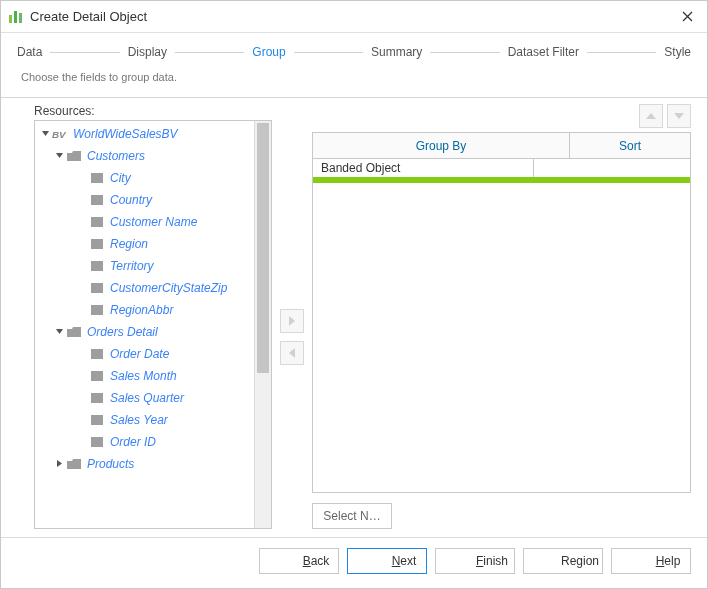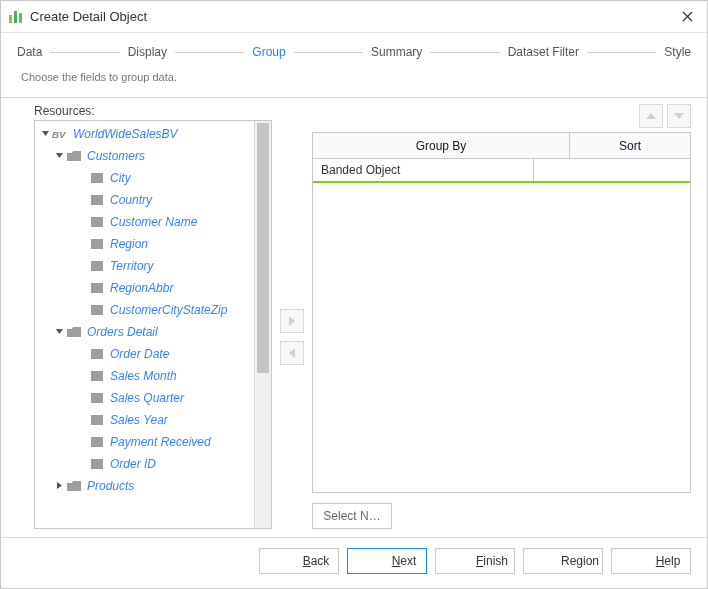--- a/index.html
+++ b/index.html
@@ -169,28 +169,28 @@
   }
   .thead-row {
     display: flex;
     height: 26px;
     border-bottom: 1px solid #c8c8c8;
   }
   .th {
     background: #fafafa;
     display: flex; align-items: center; justify-content: center;
     font-size: 12px;
-    color: #0f172a;
+    color: #0369a1;
   }
   .th.groupby { flex: 1; border-right: 1px solid #c8c8c8; }
   .th.sort { width: 120px; }
   .trow {
     display: flex;
     height: 24px;
-    border-bottom: 2px solid #84cc16;
+    border-bottom: 6px solid #84cc16;
     gap: 36px;
   }
   .td {
     display: flex; align-items: center;
     padding: 0 8px;
     font-size: 12px;
     color: #333;
   }
   .td.groupby { flex: 1; border-right: 1px solid #c8c8c8; }
   .td.sort { width: 120px; }
@@ -331,29 +331,29 @@
                 </svg>
               </span>
               <span class="node-label">Territory</span>
             </div>
             <div class="tree-node d2 no-expand">
               <span class="node-icon">
                 <svg width="14" height="12" viewBox="0 0 14 12">
                   <rect x="1" y="1" width="12" height="10" fill="#9e9e9e"></rect>
                 </svg>
               </span>
+              <span class="node-label">CustomerCityStateZip</span>
+            </div>
+            <div class="tree-node d2 no-expand">
+              <span class="node-icon">
+                <svg width="14" height="12" viewBox="0 0 14 12">
+                  <rect x="1" y="1" width="12" height="10" fill="#9e9e9e"></rect>
+                </svg>
+              </span>
               <span class="node-label">RegionAbbr</span>
-            </div>
-            <div class="tree-node d2 no-expand">
-              <span class="node-icon">
-                <svg width="14" height="12" viewBox="0 0 14 12">
-                  <rect x="1" y="1" width="12" height="10" fill="#9e9e9e"></rect>
-                </svg>
-              </span>
-              <span class="node-label">CustomerCityStateZip</span>
             </div>
             <div class="tree-node d1">
               <span class="exp"><svg width="9" height="9" viewBox="0 0 9 9">
                   <path d="M1 2 L8 2 L4.5 7 Z" fill="#555"></path>
                 </svg></span>
               <span class="node-icon">
                 <svg width="16" height="12" viewBox="0 0 16 12">
                   <path d="M1 3 L6 3 L7 1 L15 1 L15 11 L1 11 Z" fill="#9e9e9e"></path>
                 </svg>
               </span>
@@ -383,28 +383,20 @@
               </span>
               <span class="node-label">Sales Quarter</span>
             </div>
             <div class="tree-node d2 no-expand">
               <span class="node-icon">
                 <svg width="14" height="12" viewBox="0 0 14 12">
                   <rect x="1" y="1" width="12" height="10" fill="#9e9e9e"></rect>
                 </svg>
               </span>
               <span class="node-label">Sales Year</span>
-            </div>
-            <div class="tree-node d2 no-expand">
-              <span class="node-icon">
-                <svg width="14" height="12" viewBox="0 0 14 12">
-                  <rect x="1" y="1" width="12" height="10" fill="#9e9e9e"></rect>
-                </svg>
-              </span>
-              <span class="node-label">Payment Received</span>
             </div>
             <div class="tree-node d2 no-expand">
               <span class="node-icon">
                 <svg width="14" height="12" viewBox="0 0 14 12">
                   <rect x="1" y="1" width="12" height="10" fill="#9e9e9e"></rect>
                 </svg>
               </span>
               <span class="node-label">Order ID</span>
             </div>
             <div class="tree-node d1">

